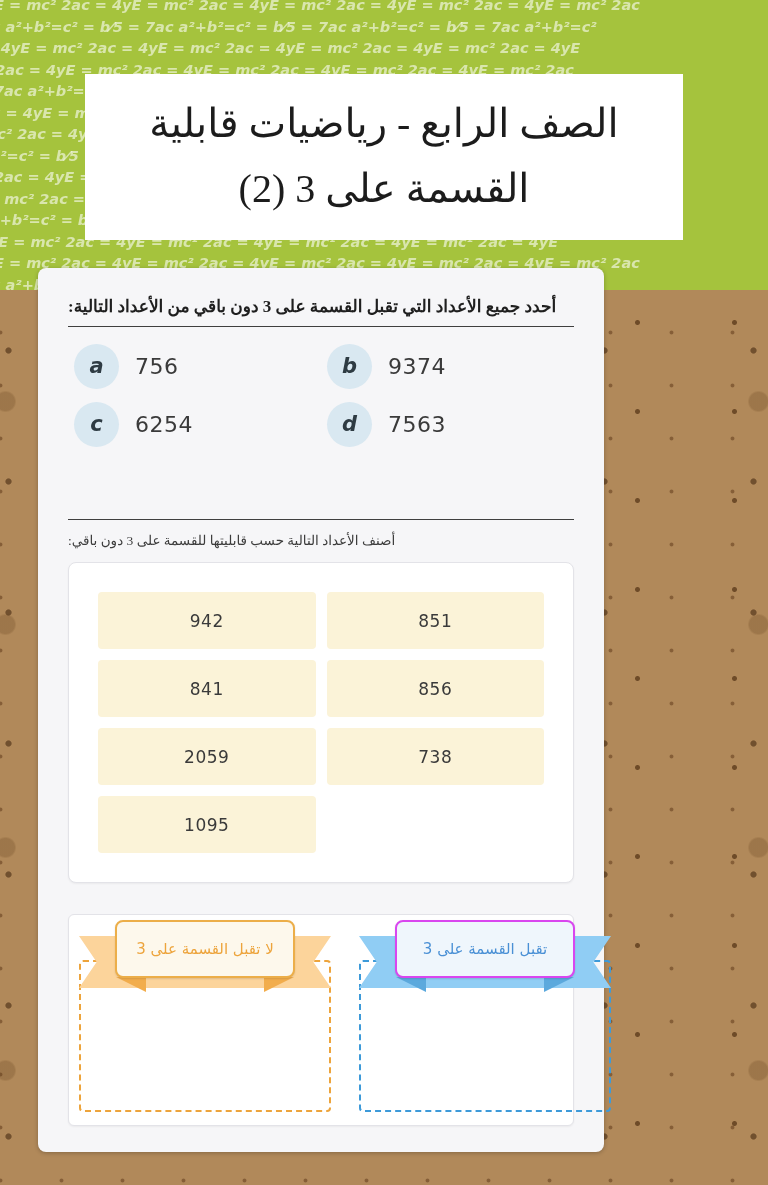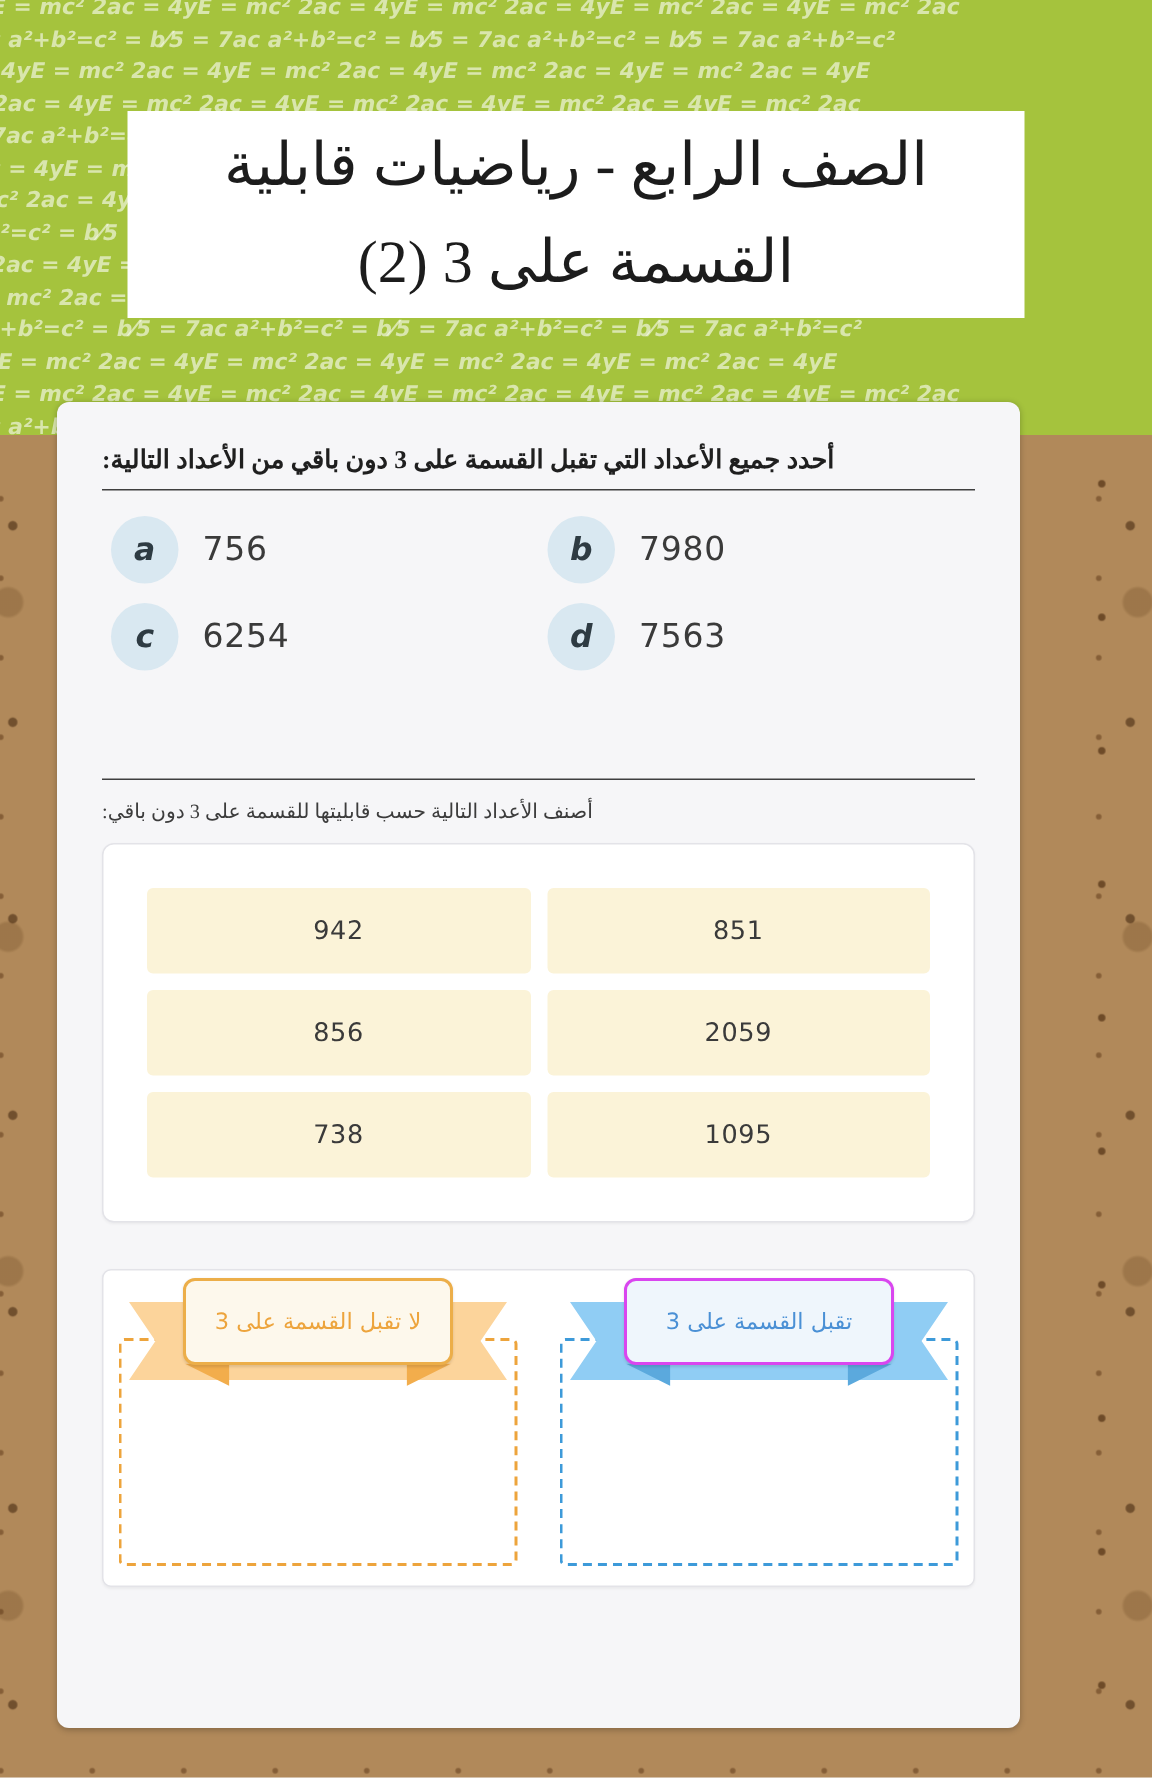--- a/index.html
+++ b/index.html
@@ -21,25 +21,25 @@
     position:absolute;left:0;top:0;width:768px;height:290px;
     background:var(--green-header,#a5c33d);overflow:hidden;
   }
   .pattern{position:absolute;left:0;top:-5px;width:900px;color:rgba(255,255,255,.58);
     font-style:italic;font-weight:bold;font-size:14.5px;line-height:21.5px;white-space:nowrap;}
   .title-box{
     position:absolute;left:85px;top:74px;width:598px;min-height:138px;
     background:#ffffff;display:flex;align-items:center;justify-content:center;
     text-align:center;direction:rtl;
     font-family:"Liberation Serif","DejaVu Serif",serif;
-    font-size:40px;line-height:1.62;color:#1c1c1c;padding:4px 8px;box-sizing:border-box;
+    font-size:40px;line-height:1.62;color:#1c1c1c;padding:18px 8px;box-sizing:border-box;
   }
   
   .card{
-    position:absolute;left:38px;top:268px;width:642px;height:884px;box-sizing:border-box;
+    position:absolute;left:38px;top:268px;width:566px;height:884px;box-sizing:border-box;
     background:#f6f6f8;border-radius:8px;box-shadow:0 1px 4px rgba(0,0,0,.25);
     padding:28px 30px;
   }
   .ar{direction:rtl;text-align:left;}
   .q-prompt{font-family:"Liberation Serif","DejaVu Serif",serif;font-weight:600;
     font-size:17px;color:#1f1f1f;margin:0;}
   .q-prompt.big{font-size:21px;font-weight:500;}
   .rule{border:none;border-top:1px solid #3f3f3f;height:0;margin:9px 0 0 0;}
   
   .options{display:grid;grid-template-columns:1fr 1fr;row-gap:6px;margin-top:13px;}
@@ -114,41 +114,42 @@
   <p class="q-prompt ar">أحدد جميع الأعداد التي تقبل القسمة على 3 دون باقي من الأعداد التالية:</p>
   <hr class="rule">
 
   <div class="options">
     <div class="option">
       <span class="badge">a</span>
       <span class="opt-val">756</span>
     </div>
     <div class="option">
       <span class="badge">b</span>
-      <span class="opt-val">7980</span>
+      <span class="opt-val">9374</span>
     </div>
     <div class="option">
       <span class="badge">c</span>
       <span class="opt-val">6254</span>
     </div>
     <div class="option">
       <span class="badge">d</span>
       <span class="opt-val">7563</span>
     </div>
   </div>
 
   <div class="spacer60"></div>
 
   <hr class="rule">
   <p class="instruction ar">أصنف الأعداد التالية حسب قابليتها للقسمة على 3 دون باقي:</p>
 
   <div class="bank">
     <div class="bank-grid">
       <div class="tile">942</div>
       <div class="tile">851</div>
+      <div class="tile">841</div>
       <div class="tile">856</div>
       <div class="tile">2059</div>
       <div class="tile">738</div>
       <div class="tile">1095</div>
     </div>
   </div>
 
   <div class="sort-card">
     <div class="zones">
 

